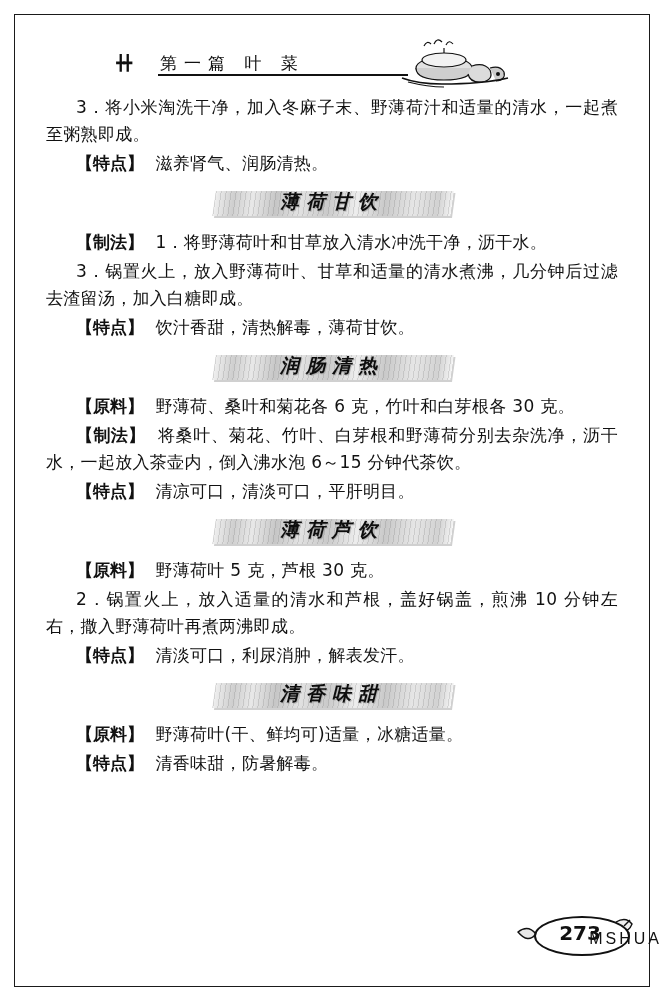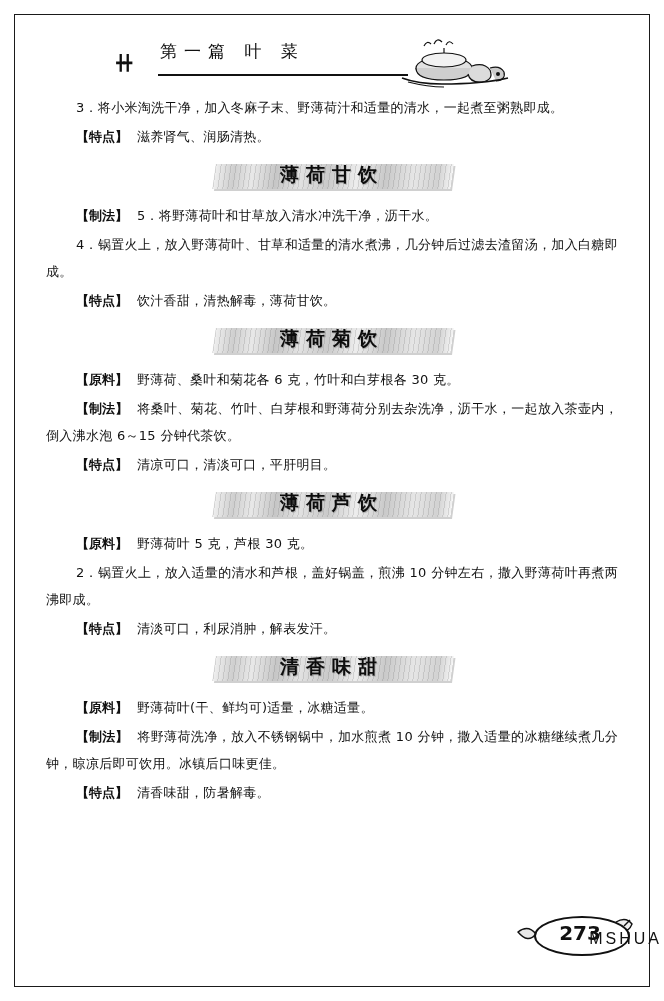--- a/index.html
+++ b/index.html
@@ -43,21 +43,21 @@
     position: absolute;
     left: 70px;
     top: 14px;
     font-size: 15px;
     letter-spacing: -2px;
     color: #111;
   }
   .header-title {
     position: absolute;
     left: 114px;
-    top: 0;
+    top: 12px;
     font-size: 17px;
     letter-spacing: 7px;
     color: #111;
     font-family: "DejaVu Sans", "Liberation Serif", serif;
   }
   .header-rule {
     position: absolute;
     left: 112px;
     top: 34px;
     width: 250px;
@@ -66,21 +66,21 @@
   }
   .header-art {
     position: absolute;
     left: 348px;
     top: -2px;
     width: 122px;
     height: 52px;
   }
   
   .para {
-    font-size: 13px;
+    font-size: 17px;
     line-height: 27px;
     color: #111;
     text-align: justify;
     margin: 0 0 2px 0;
     letter-spacing: 0.3px;
   }
   .indent {
     text-indent: 30px;
   }
   .label {
@@ -117,20 +117,21 @@
   .banner-text {
     position: absolute;
     left: 0;
     top: 2px;
     width: 572px;
     text-align: center;
     font-size: 19px;
     font-weight: bold;
     letter-spacing: 7px;
     color: #0d0d0d;
+    font-style: italic;
     font-family: "DejaVu Sans", "Liberation Serif", serif;
     text-shadow: 1px 1px 0 rgba(150,150,150,0.55);
   }
   
   .folio {
     position: absolute;
     left: 516px;
     top: 908px;
     width: 120px;
     height: 54px;
@@ -205,29 +206,29 @@
     <div>
       <p class="para indent">3．将小米淘洗干净，加入冬麻子末、野薄荷汁和适量的清水，一起煮至粥熟即成。</p>
       <p class="para indent"><span class="label">【特点】</span>&nbsp;&nbsp;<span>滋养肾气、润肠清热。</span></p>
     </div>
 
     <div>
       <div class="banner">
         <div class="banner-bg"></div>
         <div class="banner-text">薄荷甘饮</div>
       </div>
-      <p class="para indent"><span class="label">【制法】</span>&nbsp;&nbsp;<span>5．将野薄荷叶和甘草放入清水冲洗干净，沥干水。</span></p>
-      <p class="para indent">4．锅置火上，放入野薄荷叶、甘草和适量的清水煮沸，几分钟后过滤去渣留汤，加入白糖即成。</p>
+      <p class="para indent"><span class="label">【制法】</span>&nbsp;&nbsp;<span>1．将野薄荷叶和甘草放入清水冲洗干净，沥干水。</span></p>
+      <p class="para indent">3．锅置火上，放入野薄荷叶、甘草和适量的清水煮沸，几分钟后过滤去渣留汤，加入白糖即成。</p>
       <p class="para indent"><span class="label">【特点】</span>&nbsp;&nbsp;<span>饮汁香甜，清热解毒，薄荷甘饮。</span></p>
     </div>
 
     <div>
       <div class="banner">
         <div class="banner-bg"></div>
-        <div class="banner-text">薄荷菊饮</div>
+        <div class="banner-text">润肠清热</div>
       </div>
       <p class="para indent"><span class="label">【原料】</span>&nbsp;&nbsp;<span>野薄荷、桑叶和菊花各 6 克，竹叶和白芽根各 30 克。</span></p>
       <p class="para indent"><span class="label">【制法】</span>&nbsp;&nbsp;<span>将桑叶、菊花、竹叶、白芽根和野薄荷分别去杂洗净，沥干水，一起放入茶壶内，倒入沸水泡 6～15 分钟代茶饮。</span></p>
       <p class="para indent"><span class="label">【特点】</span>&nbsp;&nbsp;<span>清凉可口，清淡可口，平肝明目。</span></p>
     </div>
 
     <div>
       <div class="banner">
         <div class="banner-bg"></div>
         <div class="banner-text">薄荷芦饮</div>
@@ -236,21 +237,20 @@
       <p class="para indent">2．锅置火上，放入适量的清水和芦根，盖好锅盖，煎沸 10 分钟左右，撒入野薄荷叶再煮两沸即成。</p>
       <p class="para indent"><span class="label">【特点】</span>&nbsp;&nbsp;<span>清淡可口，利尿消肿，解表发汗。</span></p>
     </div>
 
     <div>
       <div class="banner">
         <div class="banner-bg"></div>
         <div class="banner-text">清香味甜</div>
       </div>
       <p class="para indent"><span class="label">【原料】</span>&nbsp;&nbsp;<span>野薄荷叶(干、鲜均可)适量，冰糖适量。</span></p>
-      <p class="para indent"><span class="label">【制法】</span>&nbsp;&nbsp;<span>将野薄荷洗净，放入不锈钢锅中，加水煎煮 10 分钟，撒入适量的冰糖继续煮几分钟，晾凉后即可饮用。冰镇后口味更佳。</span></p>
       <p class="para indent"><span class="label">【特点】</span>&nbsp;&nbsp;<span>清香味甜，防暑解毒。</span></p>
     </div>
 
   </div>
 
   <div class="folio">
     <svg width="120" height="54" viewBox="0 0 120 54" style="position:absolute;left:0;top:0;">
       <g stroke="#111" stroke-width="1.4" fill="none">
         <path d="M2 24 q10 -8 18 2 q-8 10 -18 -2 z" fill="#e8e8e8"></path>
         <path d="M100 14 q10 -6 16 2 q-4 10 -14 6" fill="#efefef"></path>

